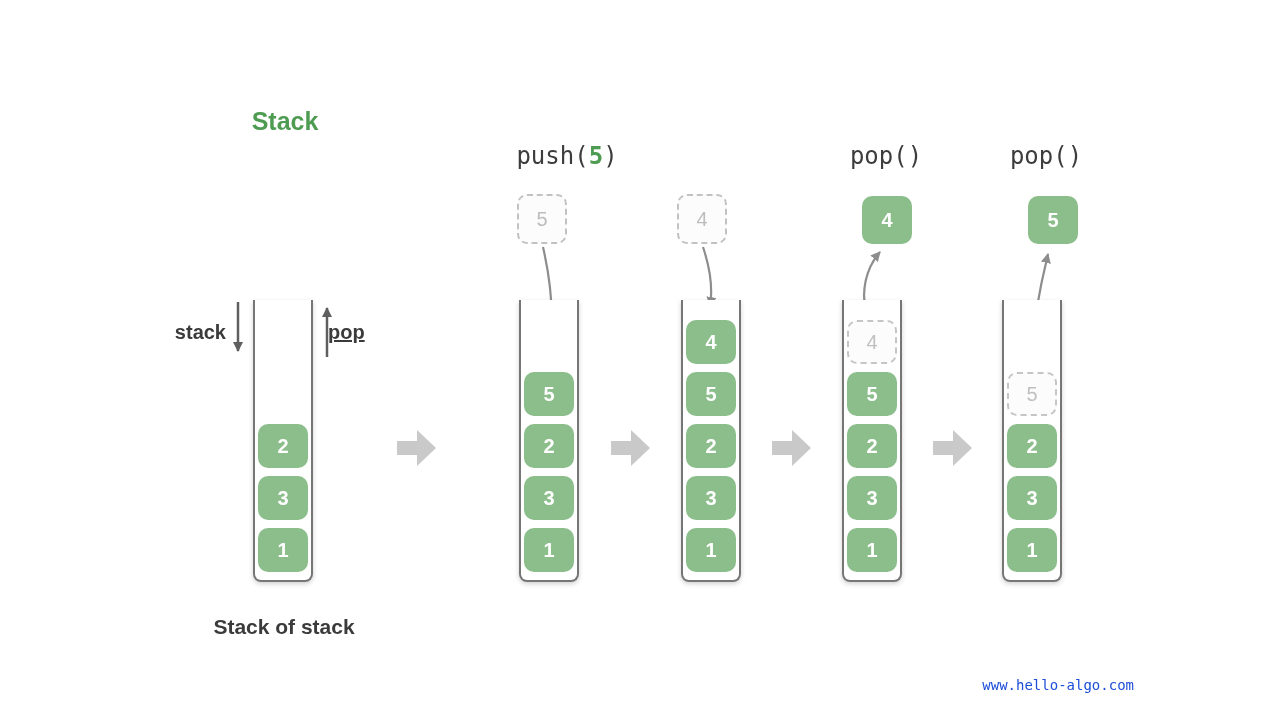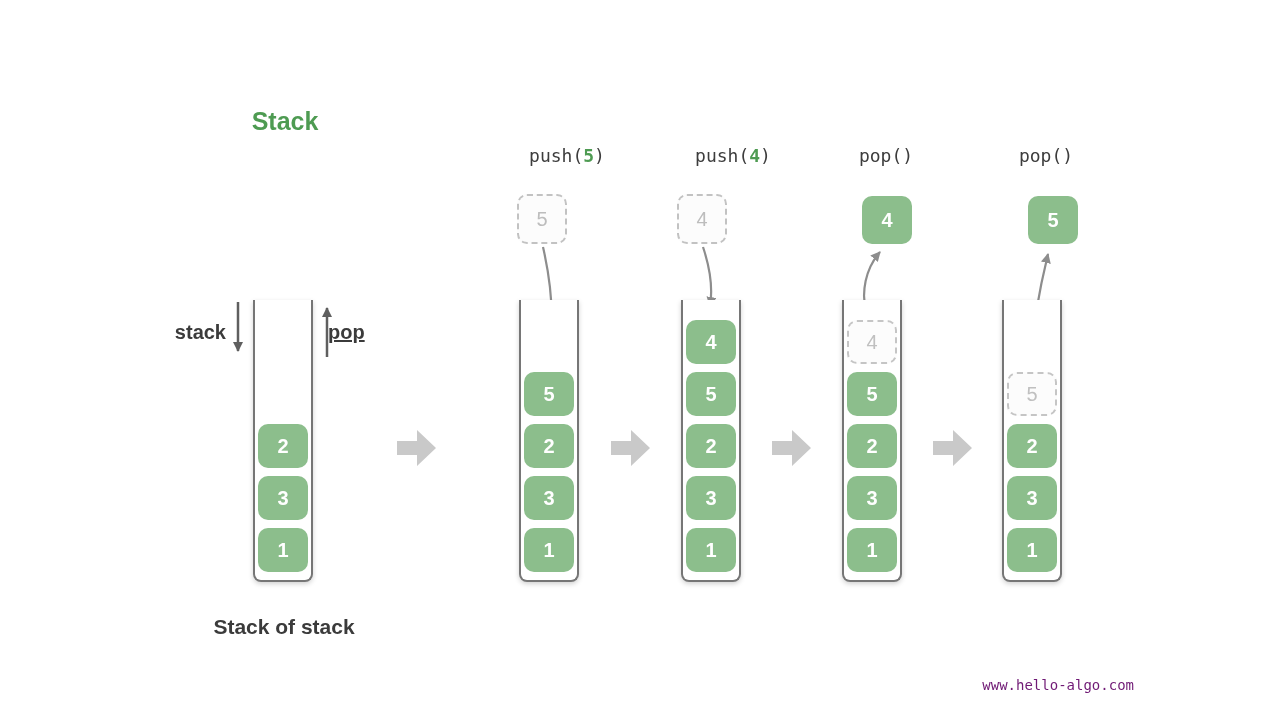--- a/index.html
+++ b/index.html
@@ -20,21 +20,21 @@
     position:absolute; width:240px; text-align:center;
     font-size:21px; font-weight:bold; color:#3b3b3b;
   }
   .side-label {
     position:absolute; font-size:20px; font-weight:bold; color:#3b3b3b;
   }
   .op-label {
     position:absolute; top:142px; width:160px; height:28px;
     text-align:center; line-height:28px;
     font-family:"DejaVu Sans Mono", monospace;
-    font-size:18px; color:#3d3d3d; white-space:pre;
+    font-size:24px; color:#3d3d3d; white-space:pre;
   }
   .op-label .arg { color:#4E9B52; font-weight:bold; }
   .stack-box {
     position:absolute; top:300px; width:60px; height:282px;
     box-sizing:border-box;
     border-left:2px solid #767676;
     border-right:2px solid #767676;
     border-bottom:2px solid #767676;
     border-radius:0 0 8px 8px;
     background:#ffffff;
@@ -59,36 +59,35 @@
   .float-ghost {
     position:absolute; width:50px; height:50px;
     border-radius:10px; background:#fcfcfc;
     border:2px dashed #c2c2c2; color:#bdbdbd;
     font-size:20px; box-sizing:border-box;
     display:flex; align-items:center; justify-content:center;
   }
   .watermark {
     position:absolute; right:42px; top:677px;
     font-family:"DejaVu Sans Mono", monospace;
-    font-size:14px; color:#701a75;text-align:center;
+    font-size:14px; color:#1d4ed8;text-align:center;
   }
   svg.overlay { position:absolute; left:0; top:0; pointer-events:none; }
 </style>
 </head>
 <body>
 
 <div class="canvas">
 
   <div class="title">Stack</div>
   <div class="big-label" style="left:164px; top:615px;">Stack of stack</div>
   <div class="side-label" style="left:150px; top:321px; width:76px; text-align:right;">stack</div>
   <div class="side-label" style="left:328px; top:321px;text-decoration:underline;">pop</div>
 
   <div class="op-label" style="left:487px;"><span>push(</span><span class="arg">5</span><span>)</span></div>
-  <div class="op-label" style="left:653px;"><span>push(</span><span class="arg">4</span><span>)</span></div>
   <div class="op-label" style="left:806px;"><span>pop()</span></div>
   <div class="op-label" style="left:966px;"><span>pop()</span></div>
 
   <svg class="overlay" width="1280" height="720" viewBox="0 0 1280 720">
     <defs>
       <marker id="ah-dark" markerWidth="13" markerHeight="13" refX="9" refY="5" orient="auto" markerUnits="userSpaceOnUse">
         <path d="M0,0 L10,5 L0,10 Z" fill="#5f5f5f"></path>
       </marker>
       <marker id="ah-light" markerWidth="13" markerHeight="13" refX="9" refY="5" orient="auto" markerUnits="userSpaceOnUse">
         <path d="M0,0 L10,5 L0,10 Z" fill="#8d8d8d"></path>

